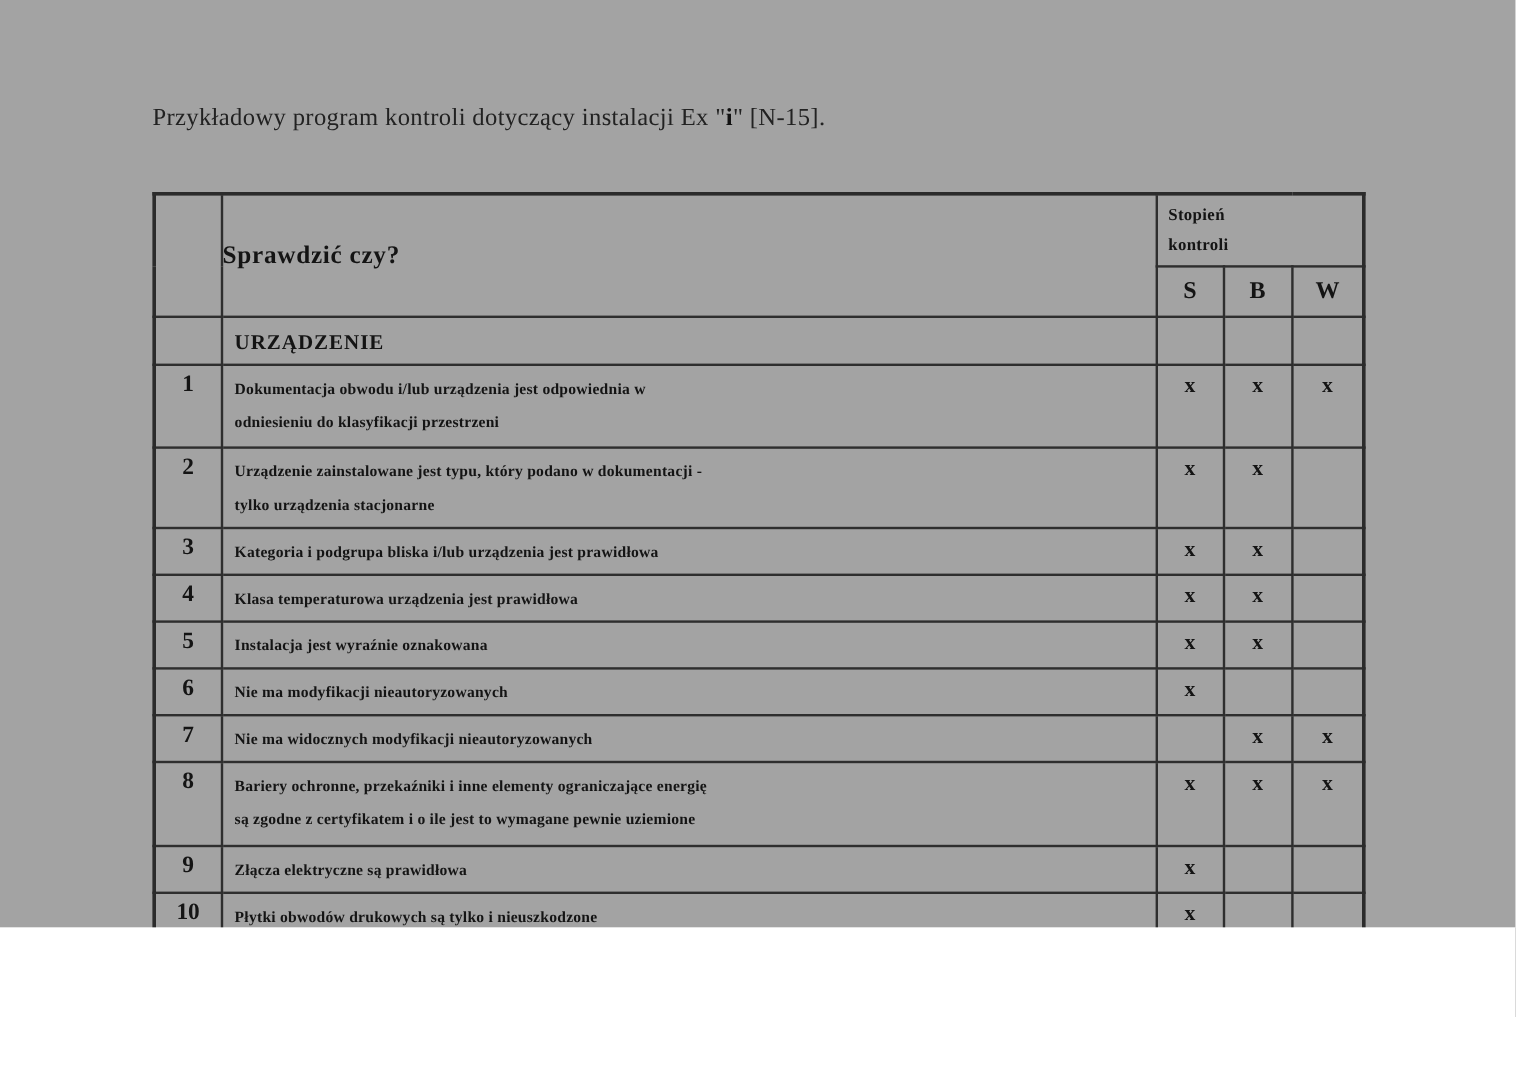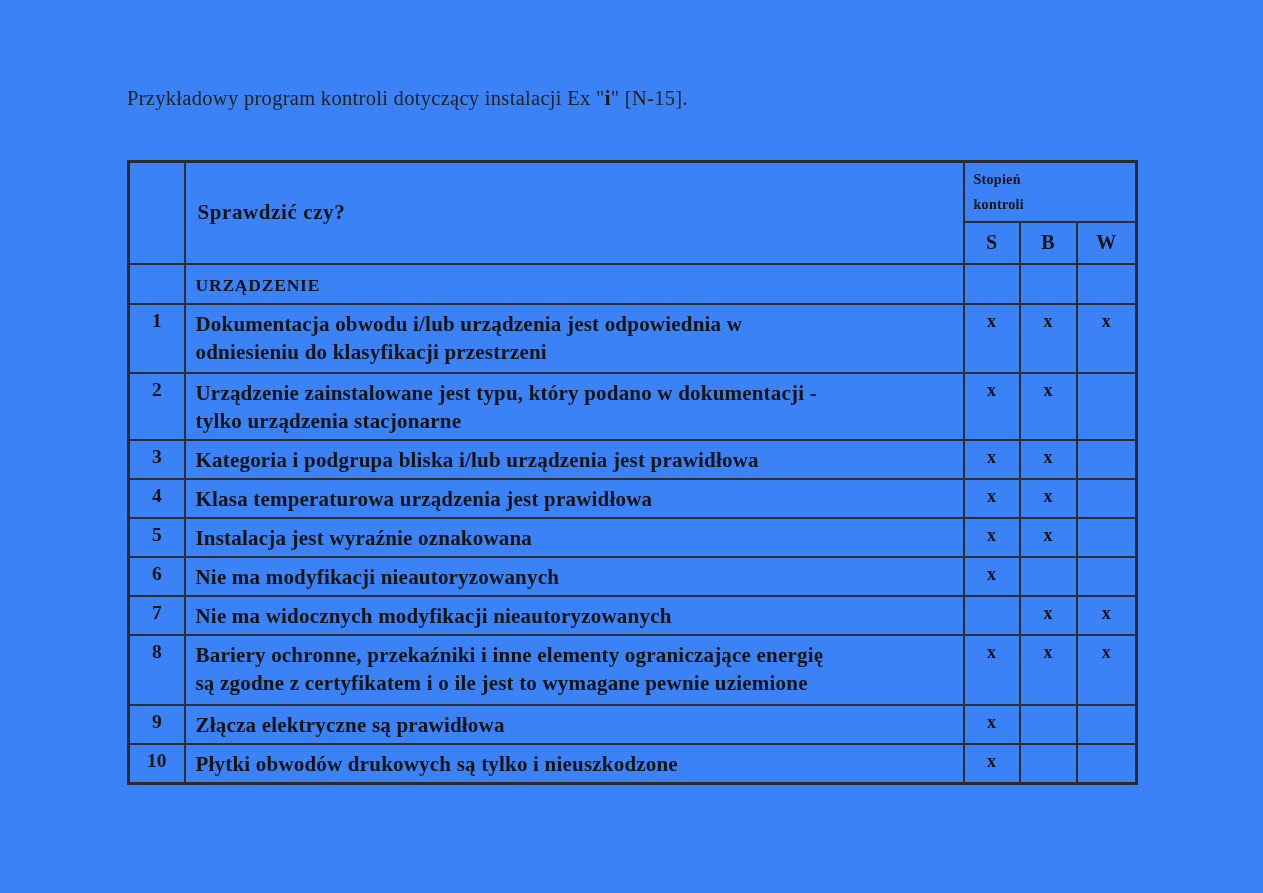--- a/index.html
+++ b/index.html
@@ -3,22 +3,22 @@
 <meta charset="utf-8">
 <style>
   html, body {
     margin: 0;
     padding: 0;
     background: #ffffff;
   }
   .page {
     position: relative;
     width: 1263px;
-    height: 893px;
-    background: #3b82f6;
+    height: 773px;
+    background: #a3a3a3;
     font-family: "Liberation Serif", "DejaVu Serif", serif;
     color: #1a1a1a;
     overflow: hidden;
   }
   .intro {
     position: absolute;
     left: 127px;
     top: 86px;
     font-size: 20.5px;
     line-height: 25px;
@@ -49,21 +49,20 @@
   .col-b { width: 57px; }
   .col-w { width: 60px; }
 
   thead tr.head-1 { height: 60px; }
   thead tr.head-2 { height: 42px; }
 
   th.q-head {
     text-align: left;
     vertical-align: middle;
     font-size: 21px;
-    padding-left: 12px;
     letter-spacing: 0.6px;
   }
   th.degree-head {
     text-align: left;
     font-size: 14px;
     line-height: 25px;
     padding: 4px 70px 0 9px; 
     letter-spacing: 0.3px;
   }
   th.sub-head {
@@ -72,21 +71,21 @@
     font-size: 20px;
   }
 
   td.c-num {
     text-align: center;
     padding-top: 5px;
     font-size: 19.5px;
   }
   td.c-text {
     padding: 5px 8px 4px 10px;
-    font-size: 21px;
+    font-size: 13px;
     line-height: 28px;
     letter-spacing: 0.2px;
     white-space: pre-line;
   }
   td.c-mark {
     text-align: center;
     padding-top: 6px;
     font-size: 18px;
   }
   tr.section-row td.c-text {

